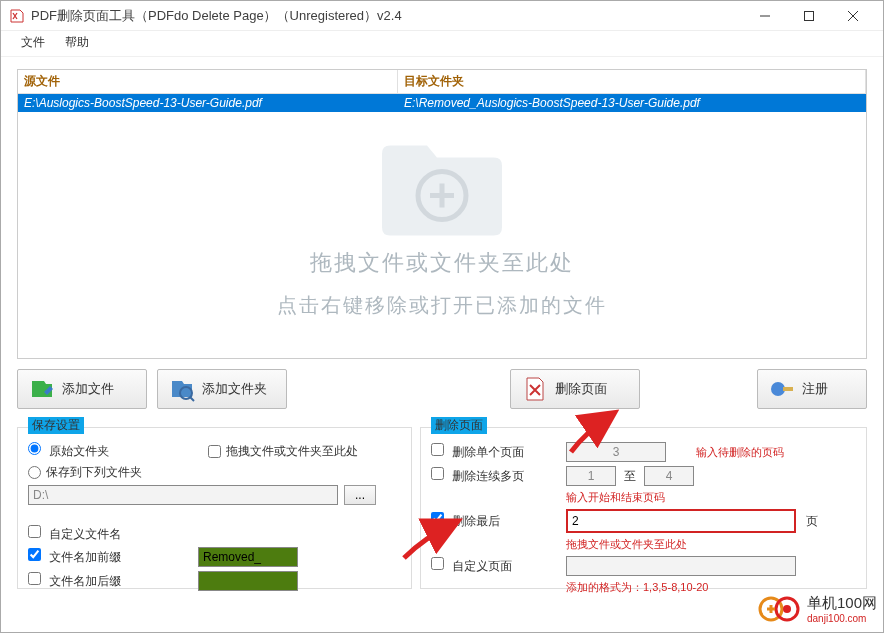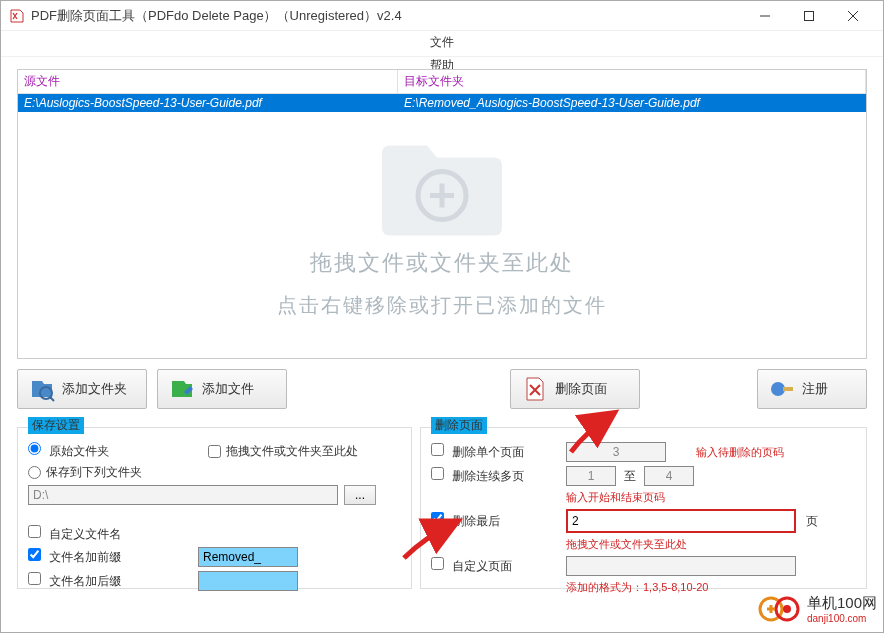--- a/index.html
+++ b/index.html
@@ -4,28 +4,28 @@
 <style>
 * { box-sizing: border-box; margin: 0; padding: 0; font-family: "Microsoft YaHei", "Segoe UI", sans-serif; font-size: 12px; }
 body { background: #fff; width: 884px; height: 633px; overflow: hidden; border: 1px solid #aaa; position: relative; }
 
 .titlebar { height: 30px; background: #fff; display: flex; align-items: center; padding: 0 8px; border-bottom: 1px solid #eee; }
 .titlebar .icon { width: 16px; height: 16px; margin-right: 6px; }
 .titlebar .title { flex: 1; color: #404040; font-size: 13px; }
 .win-controls { display: flex; }
 .win-btn { width: 44px; height: 30px; display: flex; align-items: center; justify-content: center; cursor: pointer; }
 
-.menubar { height: 26px; background: #fff; display: flex; align-items: center; padding: 0 10px; border-bottom: 1px solid #f0f0f0; flex-direction: column; }
+.menubar { height: 26px; background: #fff; display: flex; padding: 0 10px; border-bottom: 1px solid #f0f0f0; }
 .menu-item { padding: 3px 10px; cursor: pointer; color: #333; }
 
 .content { padding: 12px 16px 8px 16px; }
 
 .file-table { border: 1px solid #ccc; height: 290px; position: relative; background: #fff; }
 .table-head { display: flex; background: #fff; border-bottom: 1px solid #e0e0e0; }
-.th { padding: 3px 6px; border-right: 1px solid #e0e0e0; color: #a21caf; font-weight: normal; }
+.th { padding: 3px 6px; border-right: 1px solid #e0e0e0; color: #a16207; font-weight: bold; }
 .th.col1 { width: 380px; }
 .th.col2 { flex: 1; }
 .table-row { display: flex; color: #fff; background: #0078d7; cursor: pointer; }
 .td { padding: 2px 6px; font-size: 12px; font-style: italic; }
 .td.col1 { width: 380px; }
 .td.col2 { flex: 1; }
 .drop-hint { position: absolute; top: 55%; left: 50%; transform: translate(-50%, -50%); text-align: center; pointer-events: none; }
 .drop-hint .folder-icon { width: 130px; height: 100px; margin: 0 auto 10px; opacity: 0.5; }
 .drop-hint .line1 { font-size: 22px; color: #aeb8bf; font-weight: 500; margin-bottom: 14px; letter-spacing: 2px; }
 .drop-hint .line2 { font-size: 20px; color: #aeb8bf; font-weight: 500; letter-spacing: 2px; }
@@ -38,21 +38,21 @@
 
 .groups { display: flex; gap: 8px; }
 .groupbox { border: 1px solid #ddd; padding: 6px 10px 10px; position: relative; }
 .groupbox > legend, .grouplabel { position: relative; top: -2px; background: #0ea5e9; padding: 0 4px; font-size: 12px; color: #333; }
 .save-group { width: 395px; height: 170px; }
 .del-group { flex: 1; height: 170px; }
 
 .row { display: flex; align-items: center; margin-bottom: 4px; }
 .radio, .check { margin-right: 5px; cursor: pointer; }
 .lbl { color: #333; }
-.txt { border: 1px solid #888; padding: 2px 4px; height: 20px; background: #7dd3fc; }
+.txt { border: 1px solid #888; padding: 2px 4px; height: 20px; background: #4d7c0f; }
 .txt[readonly] { background: #f3f3f3; color: #888; }
 .browse-btn { border: 1px solid #999; background: linear-gradient(#fafafa,#e8e8e8); padding: 1px 10px; cursor: pointer; height: 20px; }
 
 .redtext { color: #d22323; font-size: 11px; }
 .numbox { width: 50px; text-align: center; border: 1px solid #888; background: #f3f3f3; padding: 2px; color: #888; }
 .livebox { width: 230px; border: 2px solid #d22323; padding: 3px 4px; background: #fff; }
 
 
 .arrow { position: absolute; pointer-events: none; z-index: 50; }
 
@@ -118,32 +118,32 @@
         </svg>
       </div>
       <div class="line1">拖拽文件或文件夹至此处</div>
       <div class="line2">点击右键移除或打开已添加的文件</div>
     </div>
   </div>
 
   <div class="toolbar">
     <div class="tbtn" style="width:130px">
       <span class="ticon"><svg viewBox="0 0 28 28">
+            <path d="M4 6h12l2 3h6v13H4z" fill="#3bb04a"></path>
+            <path d="M16 17l6-6 3 3-6 6z" fill="#3a7cc8"></path>
+          </svg></span>
+      <span>添加文件</span>
+    </div>
+    <div class="tbtn" style="width:130px">
+      <span class="ticon"><svg viewBox="0 0 28 28">
             <path d="M4 6h10l2 3h8v13H4z" fill="#4a89c8"></path>
             <circle cx="18" cy="18" r="6" fill="none" stroke="#3a69a0" stroke-width="2"></circle>
             <line x1="22" y1="22" x2="26" y2="26" stroke="#3a69a0" stroke-width="2"></line>
           </svg></span>
       <span>添加文件夹</span>
-    </div>
-    <div class="tbtn" style="width:130px">
-      <span class="ticon"><svg viewBox="0 0 28 28">
-            <path d="M4 6h12l2 3h6v13H4z" fill="#3bb04a"></path>
-            <path d="M16 17l6-6 3 3-6 6z" fill="#3a7cc8"></path>
-          </svg></span>
-      <span>添加文件</span>
     </div>
     <div class="spacer"></div>
     <div class="spacer"></div>
     <div class="tbtn" style="width:130px">
       <span class="ticon"><svg viewBox="0 0 28 28">
             <path d="M6 3h12l4 4v18H6z" fill="#fff" stroke="#b44"></path>
             <path d="M9 10l10 10M19 10l-10 10" stroke="#c33" stroke-width="2"></path>
           </svg></span>
       <span>删除页面</span>
     </div>

